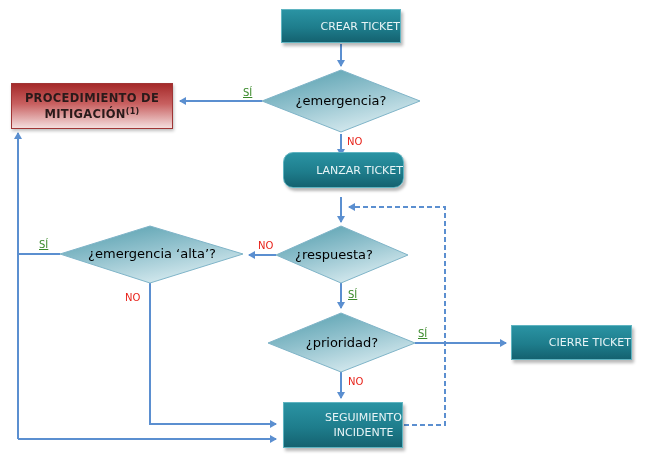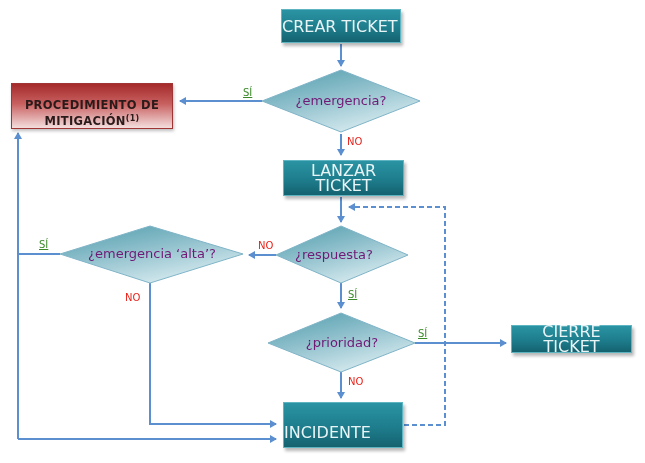--- a/index.html
+++ b/index.html
@@ -1,39 +1,39 @@
 <!DOCTYPE html>
 <html><head>
   <meta charset="utf-8">
   <style>
     html, body { margin: 0; padding: 0; background: #ffffff; }
     body { width: 645px; height: 463px; position: relative; overflow: hidden;
            font-family: "DejaVu Sans", sans-serif; }
     svg.canvas { position: absolute; left: 0; top: 0; }
     .proc {
       position: absolute; box-sizing: border-box;
-      display: flex; align-items: center; justify-content: flex-start; text-align: center;
-      color: #e8f4f6; font-size: 16px; line-height: 15px;
+      display: flex; align-items: center; justify-content: flex-end; text-align: center;
+      color: #e8f4f6; font-size: 11px; line-height: 15px;
       background: linear-gradient(to bottom, #2a93a3 0%, #1e7d8c 55%, #146270 100%);
       border: 1px solid #5fb4c1;
       box-shadow: 2px 3px 3px rgba(0,0,0,0.28);
     }
     .red {
       position: absolute; box-sizing: border-box;
-      display: flex; align-items: flex-end; justify-content: center; text-align: center;
+      display: flex; align-items: center; justify-content: center; text-align: center;
       color: #2a1a1a; font-size: 11.5px; font-weight: bold; line-height: 14px; letter-spacing: 0.3px;
       background: linear-gradient(to bottom, #a52a2a 0%, #c86060 45%, #f4dede 100%);
       border: 1px solid #a03535;
       box-shadow: 1px 2px 3px rgba(0,0,0,0.25);
     }
     .red sup { font-size: 8px; vertical-align: 4px; }
     .lbl { position: absolute; font-size: 10px; font-family: "DejaVu Sans", sans-serif; }
     .si { color: #3a8a2a; text-decoration: underline; }
     .no { color: #e8231b; }
-    .dtext { position: absolute; font-size: 13px; color: #701a75; text-align: center;
+    .dtext { position: absolute; font-size: 13px; color: #000000; text-align: center;
              font-family: "DejaVu Sans", sans-serif; white-space: nowrap; }
   </style>
 </head>
 <body>
 
 <svg class="canvas" width="645" height="463" viewBox="0 0 645 463">
   <defs>
     <linearGradient id="dg" x1="0" y1="0" x2="0.6" y2="1">
       <stop offset="0" stop-color="#4e9bab"></stop>
       <stop offset="0.5" stop-color="#8fc0cc"></stop>
@@ -83,31 +83,31 @@
   <span>CREAR TICKET</span>
 </div>
 
 <div class="red" style="left:11px; top:83px; width:162px; height:46px;">
   <div>
     <span>PROCEDIMIENTO DE</span><br>
     <span>MITIGACIÓN</span><sup>(1)</sup>
   </div>
 </div>
 
-<div class="proc" style="left:283px; top:160px; width:121px; height:36px;">
+<div class="proc" style="left:283px; top:152px; width:121px; height:36px;border-radius:10px;">
   <span>LANZAR TICKET</span>
 </div>
 
-<div class="proc" style="left:511px; top:325px; width:121px; height:28px;">
+<div class="proc" style="left:511px; top:325px; width:121px; height:35px;">
   <span>CIERRE TICKET</span>
 </div>
 
 <div class="proc" style="left:283px; top:402px; width:120px; height:46px;">
   <div>
-    <br>
+    <span>SEGUIMIENTO</span><br>
     <span>INCIDENTE</span>
   </div>
 </div>
 
 <div class="dtext" style="left:281px; top:93px; width:120px;">¿emergencia?</div>
 <div class="dtext" style="left:274px; top:247px; width:120px;">¿respuesta?</div>
 <div class="dtext" style="left:82px; top:246px; width:140px;">¿emergencia ‘alta’?</div>
 <div class="dtext" style="left:282px; top:335px; width:120px;">¿prioridad?</div>
 
 <span class="lbl si" style="left:243px; top:87px;">SÍ</span>

